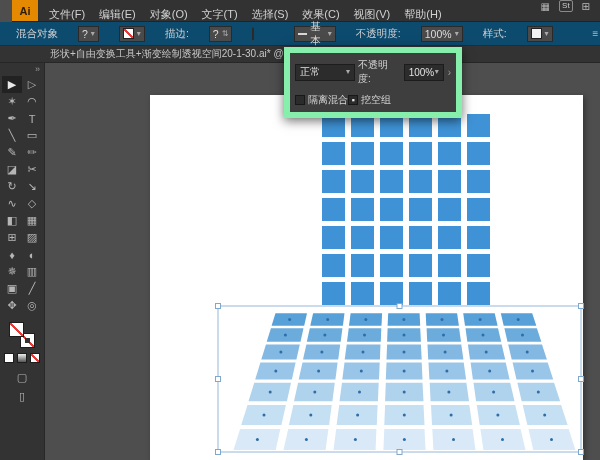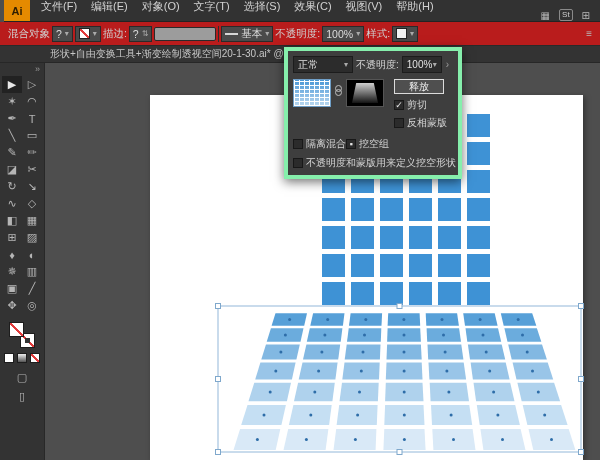--- a/index.html
+++ b/index.html
@@ -1,29 +1,29 @@
 <!DOCTYPE html>
 <html><head>
 <meta charset="utf-8">
 <style>
   *{margin:0;padding:0;box-sizing:border-box}
   html,body{width:600px;height:460px;overflow:hidden}
   body{font-family:"Liberation Sans","DejaVu Sans",sans-serif;font-size:11px;color:#cfcfcf;background:#4e4e4e}
   .app{position:relative;width:600px;height:460px;overflow:hidden;background:#4e4e4e}
 
   
-  .menu-bar{position:absolute;top:0;left:4px;right:0;height:22px;background:#323232;border-bottom:1px solid #232323;display:flex;align-items:flex-end;z-index:6}
+  .menu-bar{position:absolute;top:0;left:12px;right:0;height:22px;background:#323232;border-bottom:1px solid #232323;display:flex;align-items:flex-start;z-index:6}
   .logo{width:26px;height:21px;background:#e58a00;color:#2d1d00;font-weight:bold;font-size:11px;display:flex;align-items:center;justify-content:center;margin-right:4px}
   .menu-item{padding:4px 7px;line-height:21px;font-size:11px;color:#d2d2d2;cursor:default}
   .menu-right{margin-left:auto;display:flex;align-items:center;gap:9px;padding-right:10px}
   .mr-icon{font-size:10px;color:#b8b8b8}
   .stock-badge{font-size:8px;color:#cfcfcf;border:1px solid #8a8a8a;border-radius:2px;padding:0 2px;line-height:10px}
 
   
-  .control-bar{position:absolute;top:22px;left:0;right:0;height:24px;background:#b91c1c;border-bottom:1px solid #2a2a2a;display:flex;align-items:center;gap:2px;padding:0 8px;z-index:6;font-size:10.5px}
+  .control-bar{position:absolute;top:22px;left:0;right:0;height:24px;background:#0c4a6e;border-bottom:1px solid #2a2a2a;display:flex;align-items:center;gap:20px;padding:0 16px;z-index:6;font-size:10.5px}
   .cb-label{color:#cfcfcf;white-space:nowrap}
   .ctl{height:16px;background:#4a4a4a;border:1px solid #2a2a2a;display:flex;align-items:center;gap:3px;padding:0 3px;color:#ddd}
   .chev{font-size:8px;color:#aaa;line-height:1}
   .swatch-none{width:11px;height:11px;background:#fff;position:relative;border:1px solid #222}
   .swatch-none::after{content:"";position:absolute;inset:0;background:linear-gradient(45deg,transparent 42%,#e13b3b 42%,#e13b3b 58%,transparent 58%)}
   .brush-preview{width:62px;height:14px;background:#9c9c9c;border:1px solid #2a2a2a;border-radius:2px}
   .vline{width:1px;height:16px;background:#2e2e2e}
   .line-glyph{width:13px;height:2px;background:#d6d6d6}
   .style-swatch{width:11px;height:11px;background:#f2f2f2;border:1px solid #222}
   .spacer{flex:1}
@@ -48,21 +48,21 @@
   .mini{width:10px;height:10px;border:1px solid #1d1d1d;background:#fff;position:relative}
   .mini.gradient{background:linear-gradient(180deg,#eee,#555)}
   .mini.none::after{content:"";position:absolute;inset:0;background:linear-gradient(45deg,transparent 40%,#e13b3b 40%,#e13b3b 60%,transparent 60%)}
   .modes{display:flex;flex-direction:column;align-items:center;gap:6px;margin-top:8px;color:#b5b5b5;font-size:11px}
 
   
   .artboard{position:absolute;left:150px;top:95px;width:433px;height:365px;background:#fff;box-shadow:2px 2px 6px rgba(0,0,0,.35);z-index:1}
   #artwork-svg{position:absolute;left:0;top:0;z-index:2;pointer-events:none}
 
   
-  .panel{position:absolute;left:284px;top:47px;width:178px;background:#3e3e3e;border:4px solid #86efac;box-shadow:0 3px 10px rgba(0,0,0,.55);z-index:10;padding:5px;font-size:10px;color:#d4d4d4}
+  .panel{position:absolute;left:284px;top:47px;width:178px;background:#3e3e3e;border:6px solid #86efac;box-shadow:0 3px 10px rgba(0,0,0,.55);z-index:10;padding:5px;font-size:10px;color:#d4d4d4}
   .p-row1{display:flex;align-items:center;gap:3px}
   .dd{height:17px;background:#2c2c2c;border:1px solid #1c1c1c;display:flex;align-items:center;justify-content:space-between;padding:0 4px;color:#e2e2e2}
   .dd.blend{width:60px}
   .dd.opacity{width:40px}
   .flyout{color:#9a9a9a;font-size:10px;margin-left:1px}
   .p-row2{display:flex;align-items:flex-start;gap:4px;margin-top:6px}
   .thumb{width:38px;height:28px;border:1px solid #6f9fc8;position:relative;overflow:hidden}
   .thumb.art{background-image:
       repeating-linear-gradient(90deg,#fff 0 1px,transparent 1px 5px),
       repeating-linear-gradient(0deg,#fff 0 1px,transparent 1px 4px),
@@ -347,52 +347,25 @@
         <span>正常</span>
         <span class="chev">▾</span>
       </div>
       <span>不透明度:</span>
       <div class="dd opacity">
         <span>100%</span>
         <span class="chev">▾</span>
       </div>
       <span class="flyout">›</span>
     </div>
-    <div class="p-row2">
-      <div class="thumb art"></div>
-      <div class="chain">
-          <i></i>
-          <i></i>
-        </div>
-      <div class="thumb mask">
-        <div class="mask-shape"></div>
-      </div>
-      <div class="p-col">
-        <button class="release">释放</button>
-        <label class="cb-row">
-          <span class="cb">✓</span>
-          <span>剪切</span>
-        </label>
-        <label class="cb-row">
-          <span class="cb"></span>
-          <span>反相蒙版</span>
-        </label>
-      </div>
-    </div>
     <div class="p-row3">
       <label class="cb-row">
         <span class="cb"></span>
         <span>隔离混合</span>
       </label>
       <label class="cb-row">
         <span class="cb">▪</span>
         <span>挖空组</span>
       </label>
     </div>
-    <div class="p-row4">
-      <label class="cb-row">
-        <span class="cb"></span>
-        <span>不透明度和蒙版用来定义挖空形状</span>
-      </label>
-    </div>
   </div>
 
 </div>
 
 </body></html>

